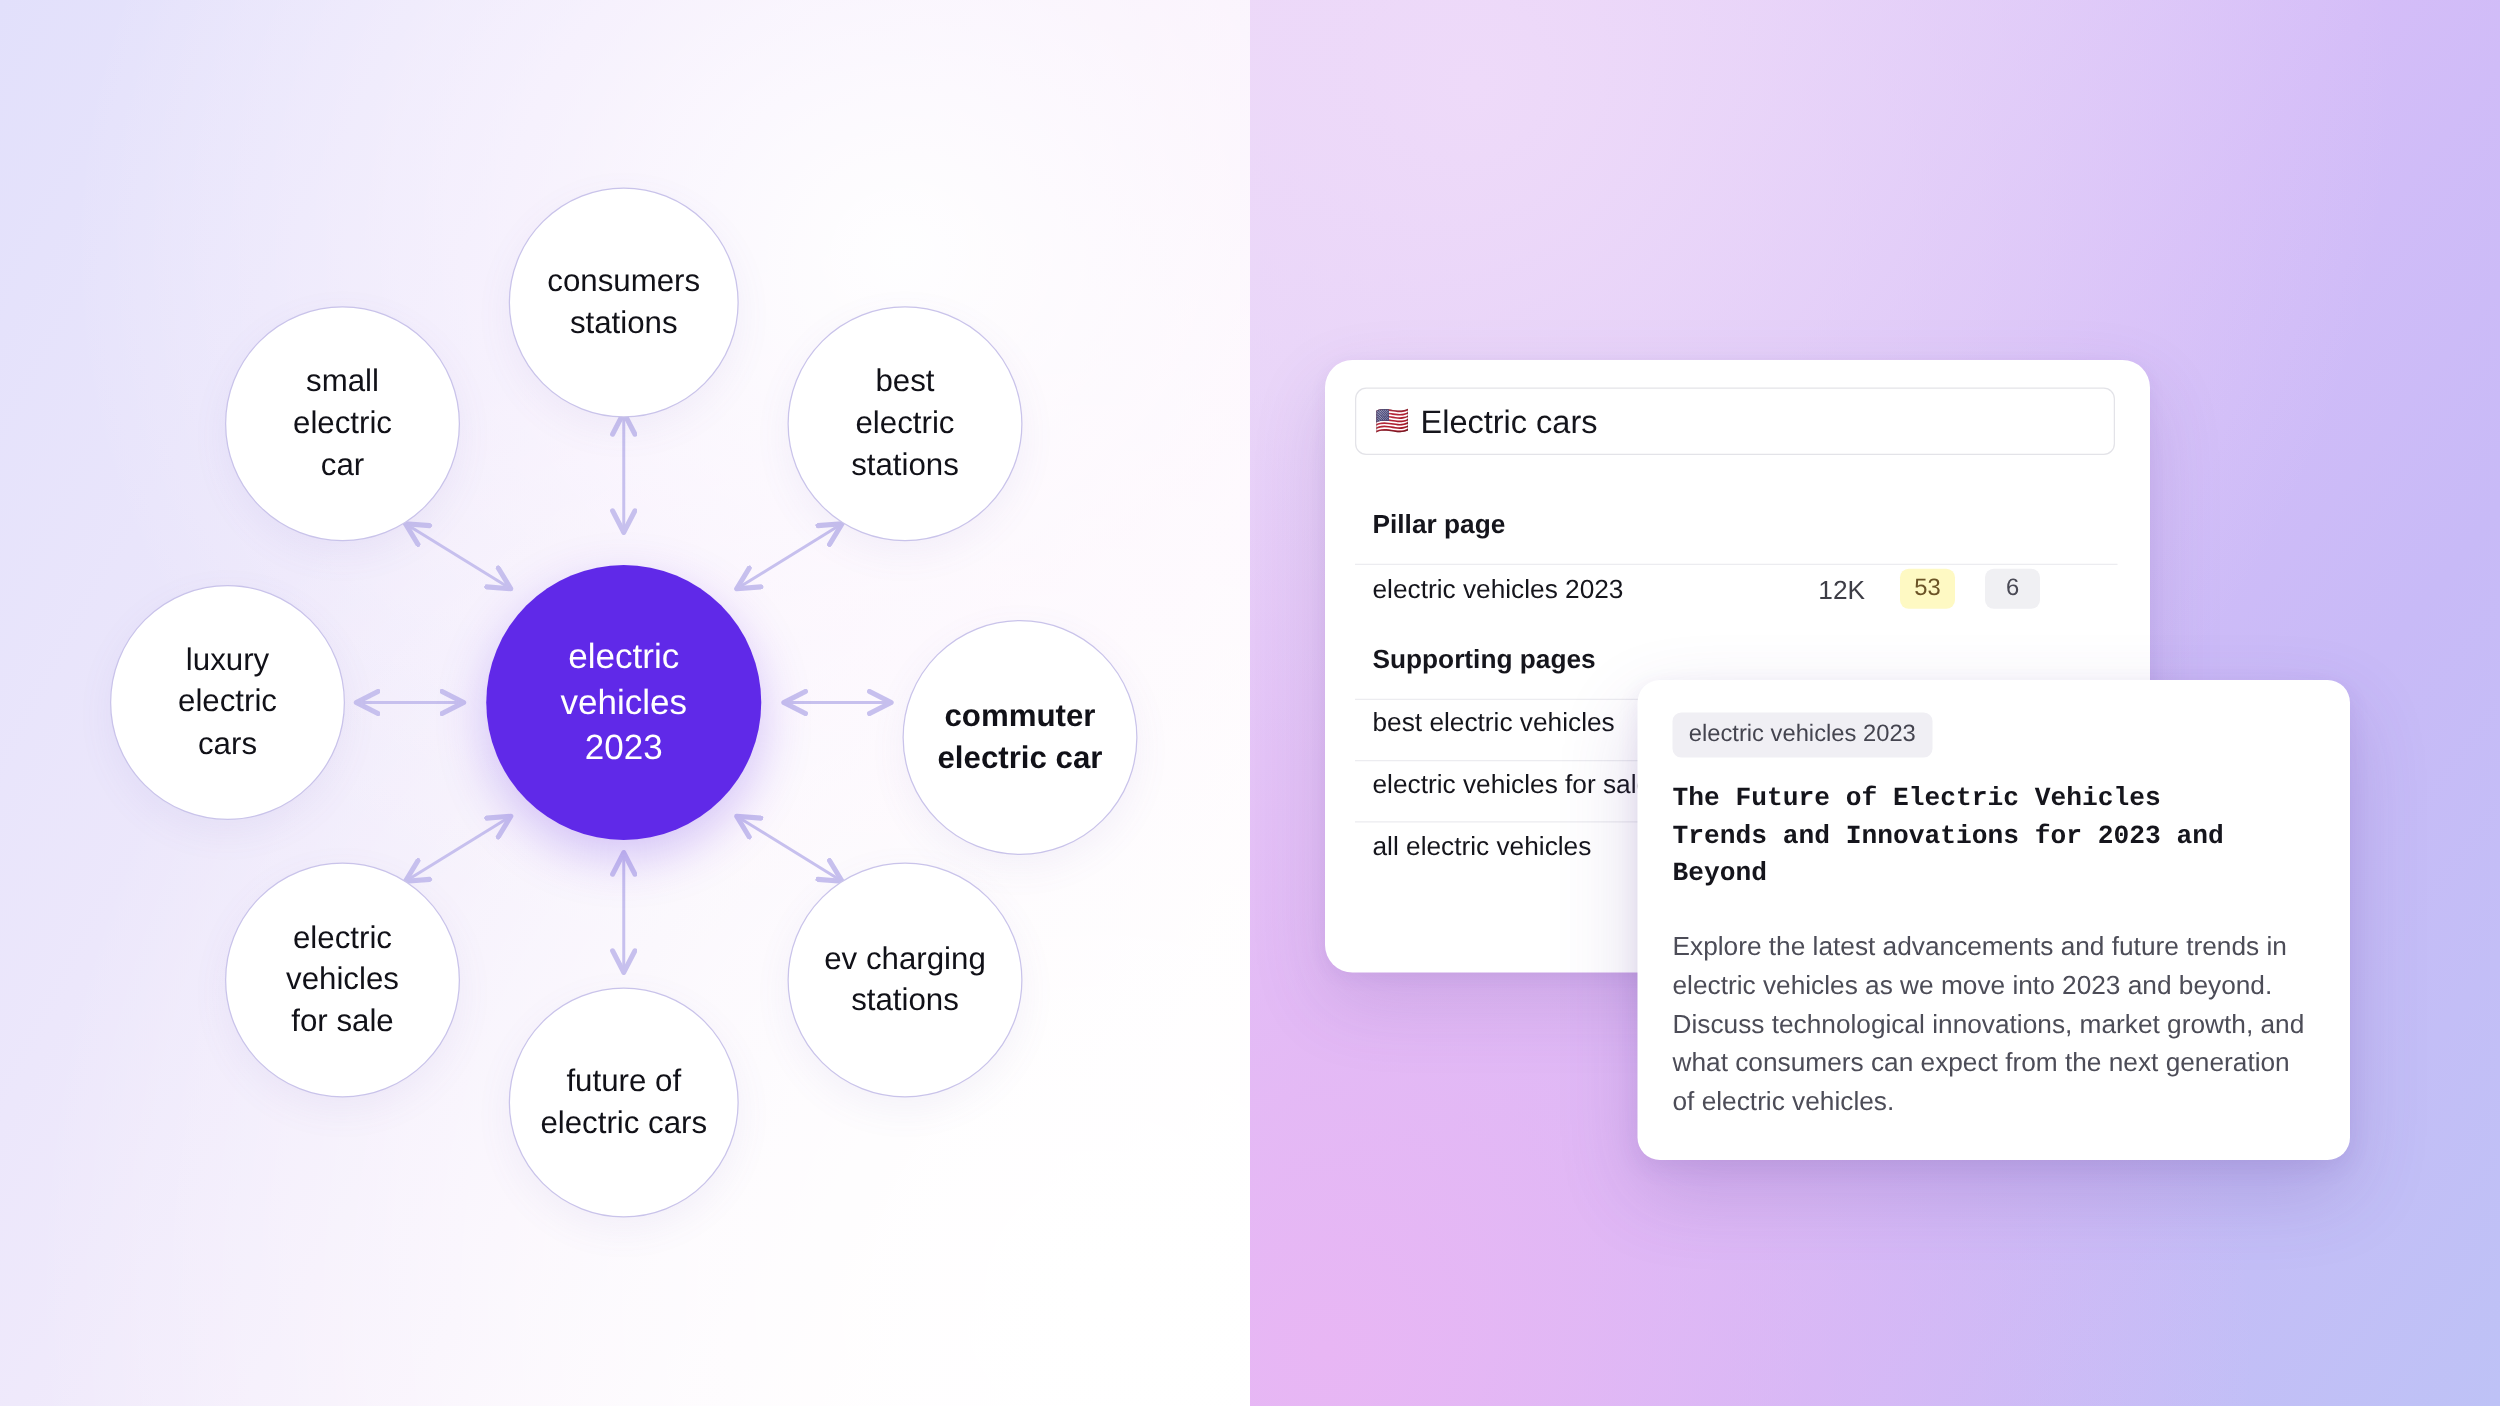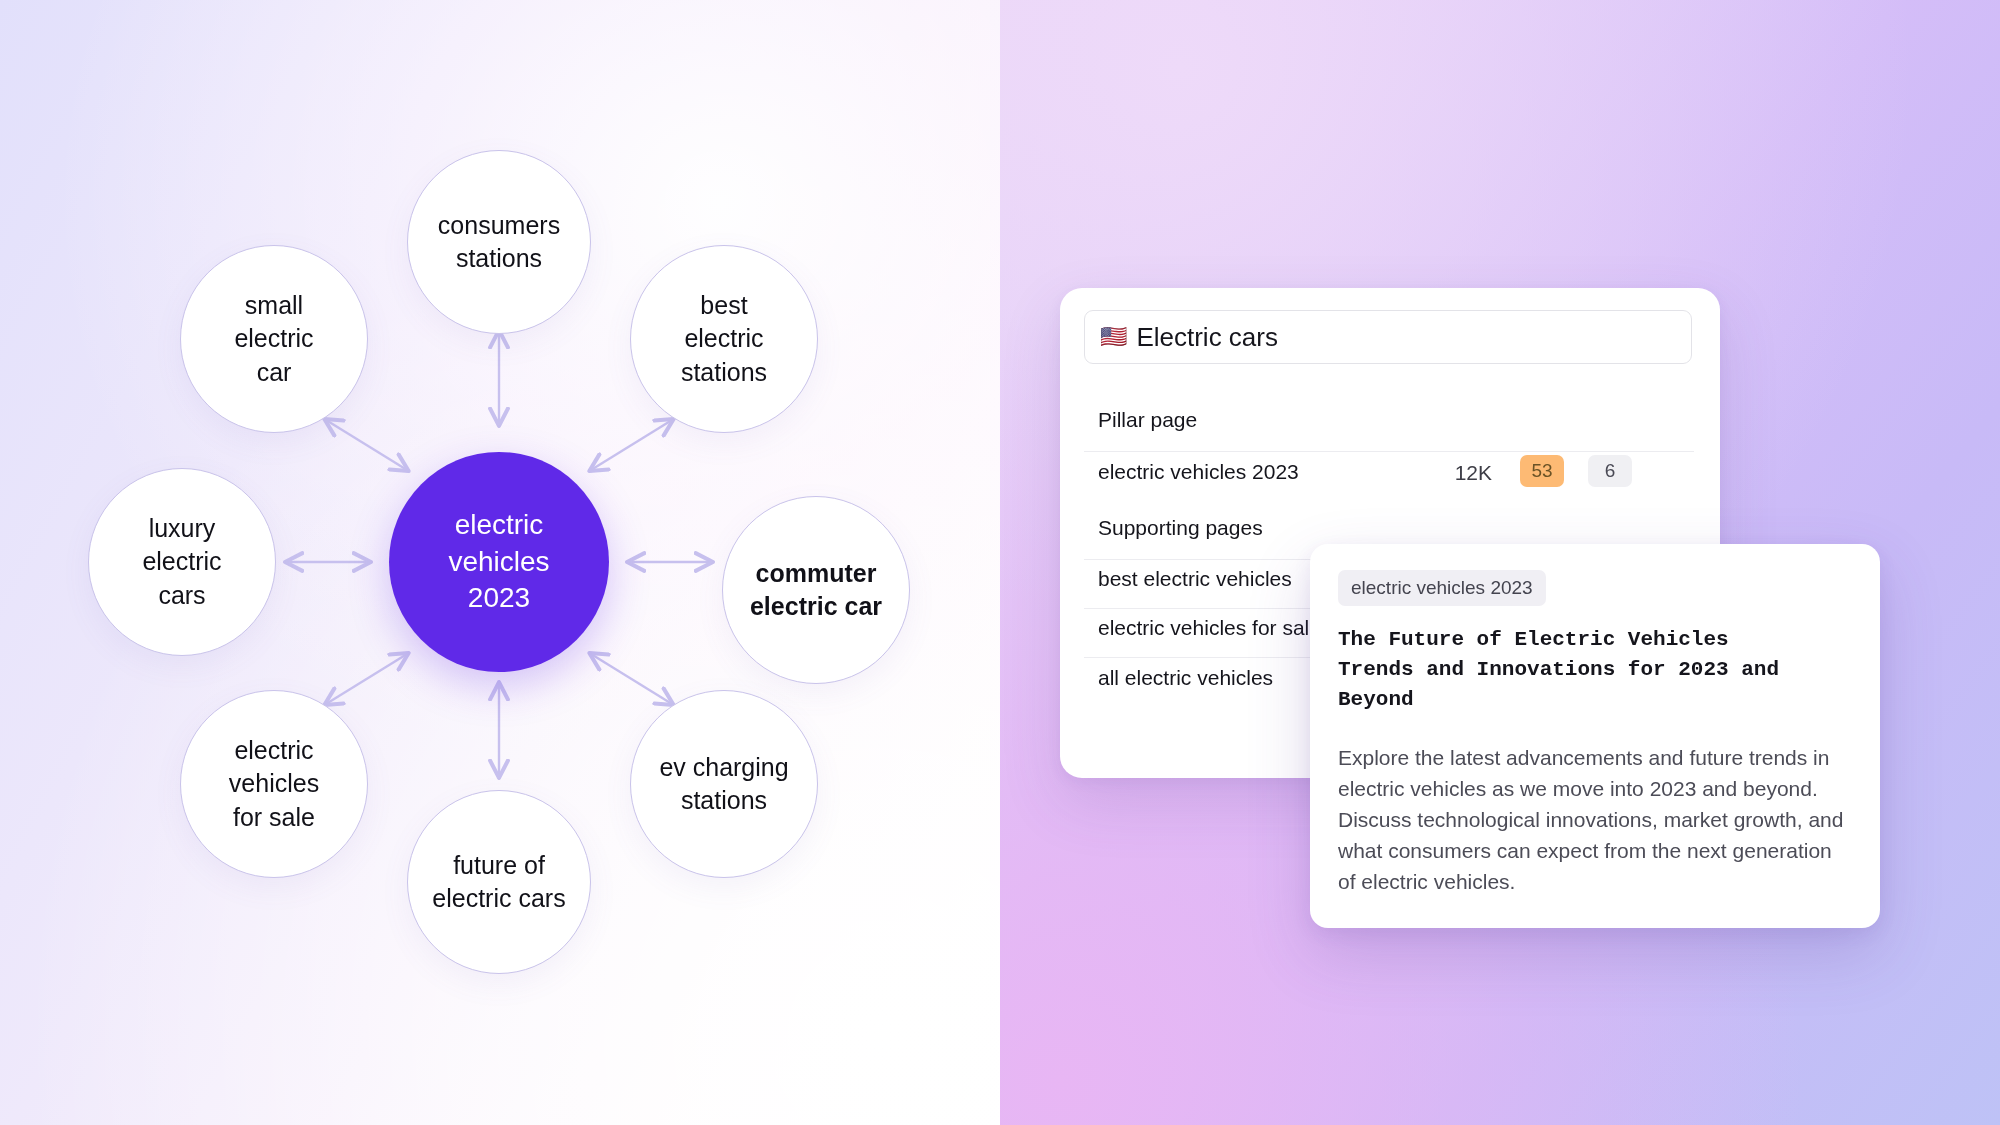--- a/index.html
+++ b/index.html
@@ -75,21 +75,21 @@
     padding: 0 15px;
     gap: 9px;
   }
   .flag-icon { font-size: 22px; line-height: 1; }
   .search-value { font-size: 26px; color: #15151c; }
 
   .section-label {
     position: absolute;
     left: 38px;
     font-size: 21px;
-    font-weight: normal;
+    font-weight: bold;
     color: #15151c;
   }
   .divider {
     position: absolute;
     left: 24px;
     width: 610px;
     height: 1px;
     background: #ececf0;
   }
   .row-title {
@@ -106,21 +106,21 @@
   }
   .metric-badge {
     position: absolute;
     height: 32px;
     min-width: 44px;
     border-radius: 7px;
     display: flex; align-items: center; justify-content: center;
     font-size: 19px;
     padding: 0 11px;
   }
-  .badge-kd { background: #fdba74; color: #6b5326; }
+  .badge-kd { background: #fef9c3; color: #6b5326; }
   .badge-cpc { background: #f0f0f3; color: #4a4a55; }
 
   
   .popup-card {
     position: absolute;
     background: #ffffff;
     border-radius: 18px;
     box-shadow: 0 26px 64px rgba(92,60,150,0.20), 0 6px 18px rgba(92,60,150,0.09);
     padding: 26px 28px 30px 28px;
   }

